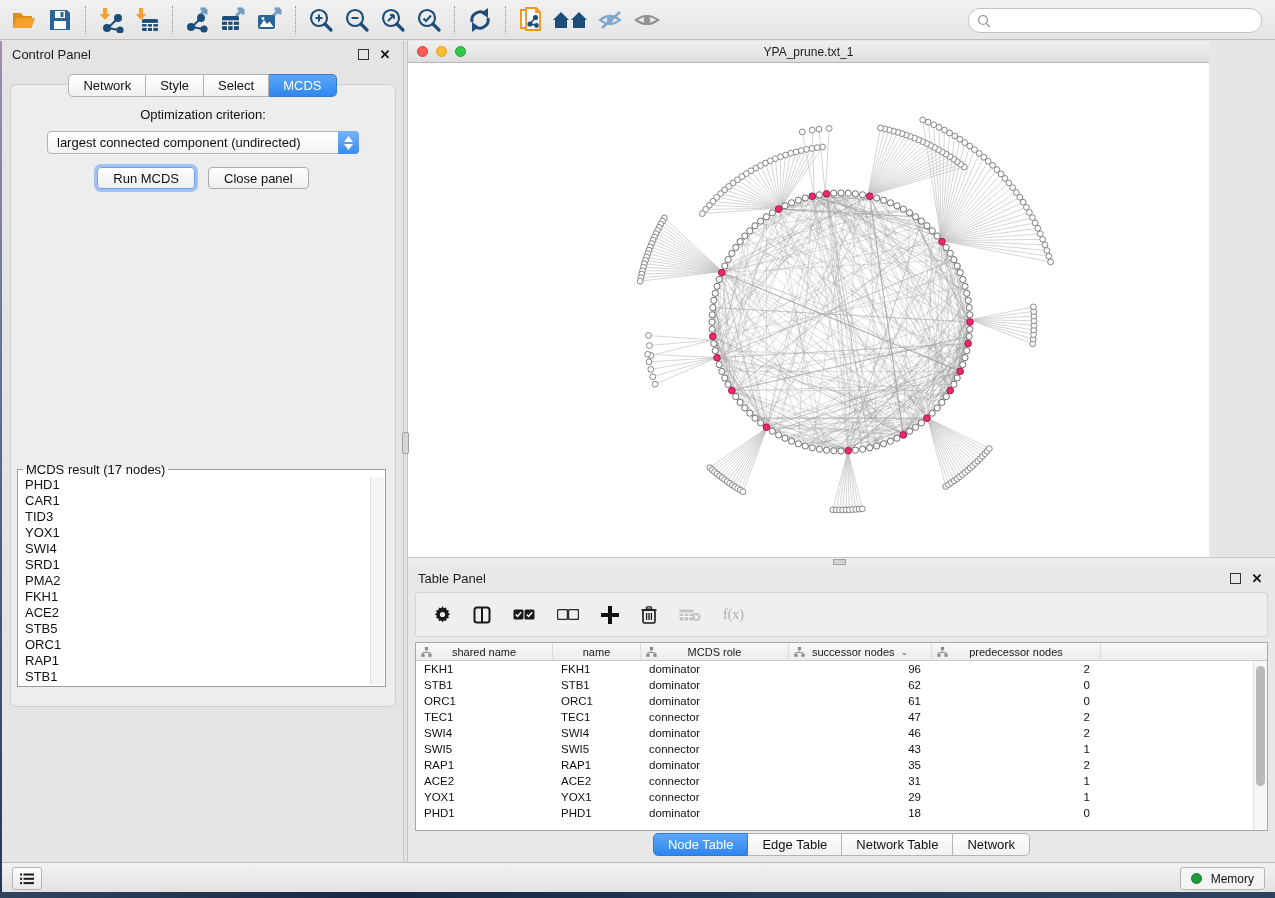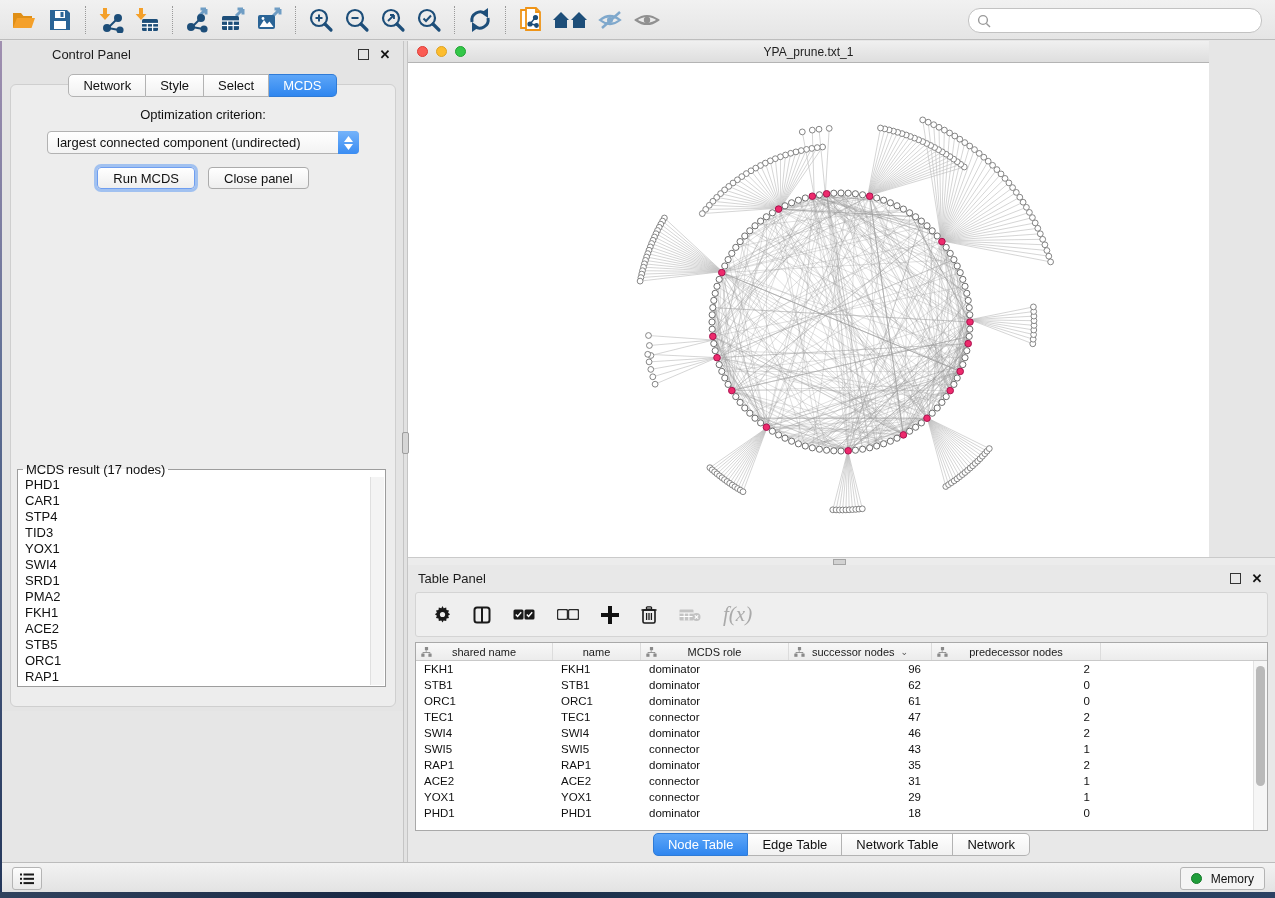--- a/index.html
+++ b/index.html
@@ -11,21 +11,21 @@
   .desktop-left{position:absolute;left:0;top:41px;width:2px;height:851px;background:linear-gradient(#a08fb0,#5f6f95 40%,#24375b);}
 
   
   .toolbar{position:absolute;left:0;top:0;width:1275px;height:40px;background:linear-gradient(#f1f1f1,#e5e5e5);border-bottom:1px solid #bdbdbd;display:flex;align-items:center;padding-left:6px;box-sizing:border-box;}
   .tb-btn{width:36px;height:34px;display:flex;align-items:center;justify-content:center;flex:0 0 auto;}
   .tb-sep{width:0;height:28px;border-left:1px dotted #9a9a9a;margin:0 7px;flex:0 0 auto;}
   .search-box{position:absolute;right:13px;top:8px;width:284px;height:23px;border:1px solid #c2c2c2;border-radius:12px;background:#fff;display:flex;align-items:center;padding-left:8px;}
   .search-box input{border:none;outline:none;flex:1;font-size:12px;background:transparent;margin-left:5px;font-family:"Liberation Sans",sans-serif;}
 
   
-  .left-panel{position:absolute;left:2px;top:41px;width:401px;height:670px;background:#e4e4e4;box-sizing:border-box;padding-left:40px;}
+  .left-panel{position:absolute;left:2px;top:41px;width:401px;height:670px;background:#e4e4e4;box-sizing:border-box;}
   .panel-title-row{height:26px;display:flex;align-items:center;padding:0 10px;font-size:13px;color:#1c1c1c;}
   .panel-title-row .spacer{flex:1;}
   .win-btn{width:16px;height:16px;display:flex;align-items:center;justify-content:center;margin-left:6px;color:#222;}
   .float-glyph{width:9px;height:9px;border:1.5px solid #333;display:inline-block;}
   .close-glyph{font-size:13px;font-weight:700;color:#111;line-height:1;}
 
   .cp-tabs{position:absolute;left:0;right:0;top:33px;display:flex;justify-content:center;z-index:3;}
   .seg{height:21px;line-height:21px;font-size:13px;text-align:center;background:linear-gradient(#ffffff,#f1f1f1);border:1px solid #b3b3b3;border-left:none;color:#111;padding:0 14px;}
   .seg.first{border-left:1px solid #b3b3b3;border-radius:5px 0 0 5px;}
   .seg.last{border-radius:0 5px 5px 0;}
@@ -66,21 +66,21 @@
   .chords line{stroke:#999;stroke-width:.8;opacity:.38;}
   .fanlines line{stroke:#c2c2c2;stroke-width:.8;opacity:.85;}
   .leafs circle{fill:#fff;stroke:#787878;stroke-width:.9;}
   .ringnodes circle{fill:#fff;stroke:#6e6e6e;stroke-width:1;}
   .ringnodes circle.dom{fill:#ee2a6c;stroke:#a81350;}
 
   
   .table-panel{position:absolute;left:408px;top:565px;width:867px;height:297px;background:#e8e8e8;box-sizing:border-box;}
   .tp-toolbar{position:absolute;left:7px;right:7px;top:27px;height:45px;background:#efefef;border:1px solid #d4d4d4;border-radius:3px;display:flex;align-items:center;gap:22px;padding-left:18px;box-sizing:border-box;}
   .tp-icon{display:flex;align-items:center;justify-content:center;}
-  .fx-label{font-family:"Liberation Serif",serif;font-style:italic;font-size:21px;color:#aaa;}
+  .fx-label{font-family:"Liberation Serif",serif;font-size:14px;color:#aaa;}
   .tp-table{position:absolute;left:7px;right:7px;top:77px;bottom:31px;background:#fff;border:1px solid #a9a9a9;box-sizing:border-box;overflow:hidden;}
   .thead{display:grid;grid-template-columns:137px 88px 148px 143px 169px 1fr;height:18px;background:linear-gradient(#f8f8f8,#ececec);border-bottom:1px solid #c9c9c9;font-size:11px;color:#1a1a1a;box-sizing:border-box;}
   .th{position:relative;display:flex;align-items:center;justify-content:center;border-right:1px solid #dcdcdc;box-sizing:border-box;}
   .th .tree-ic{position:absolute;left:5px;top:4px;}
   .th .sort-ic{margin-left:6px;font-size:9px;color:#555;}
   .tbody{font-size:11.5px;color:#111;}
   .trow{display:grid;grid-template-columns:137px 88px 148px 143px 169px 1fr;height:16px;line-height:16px;}
   .tcell{padding-left:8px;white-space:nowrap;overflow:hidden;}
   .tcell.num{text-align:right;padding-left:0;padding-right:11px;}
   .tb-scroll{position:absolute;right:0;top:18px;bottom:0;width:13px;background:#f6f6f6;border-left:1px solid #e3e3e3;}
@@ -287,21 +287,20 @@
       <div class="btn-row">
         <button class="mac-btn focused">Run MCDS</button>
         <button class="mac-btn">Close panel</button>
       </div>
       <fieldset class="mcds-box">
         <legend>MCDS result (17 nodes)</legend>
         <div class="mcds-scrollwrap">
           <div class="mcds-list">
               <div class="mcds-item">PHD1</div>
               <div class="mcds-item">CAR1</div>
-              <div class="mcds-item">STP4</div>
               <div class="mcds-item">TID3</div>
               <div class="mcds-item">YOX1</div>
               <div class="mcds-item">SWI4</div>
               <div class="mcds-item">SRD1</div>
               <div class="mcds-item">PMA2</div>
               <div class="mcds-item">FKH1</div>
               <div class="mcds-item">ACE2</div>
               <div class="mcds-item">STB5</div>
               <div class="mcds-item">ORC1</div>
               <div class="mcds-item">RAP1</div>

